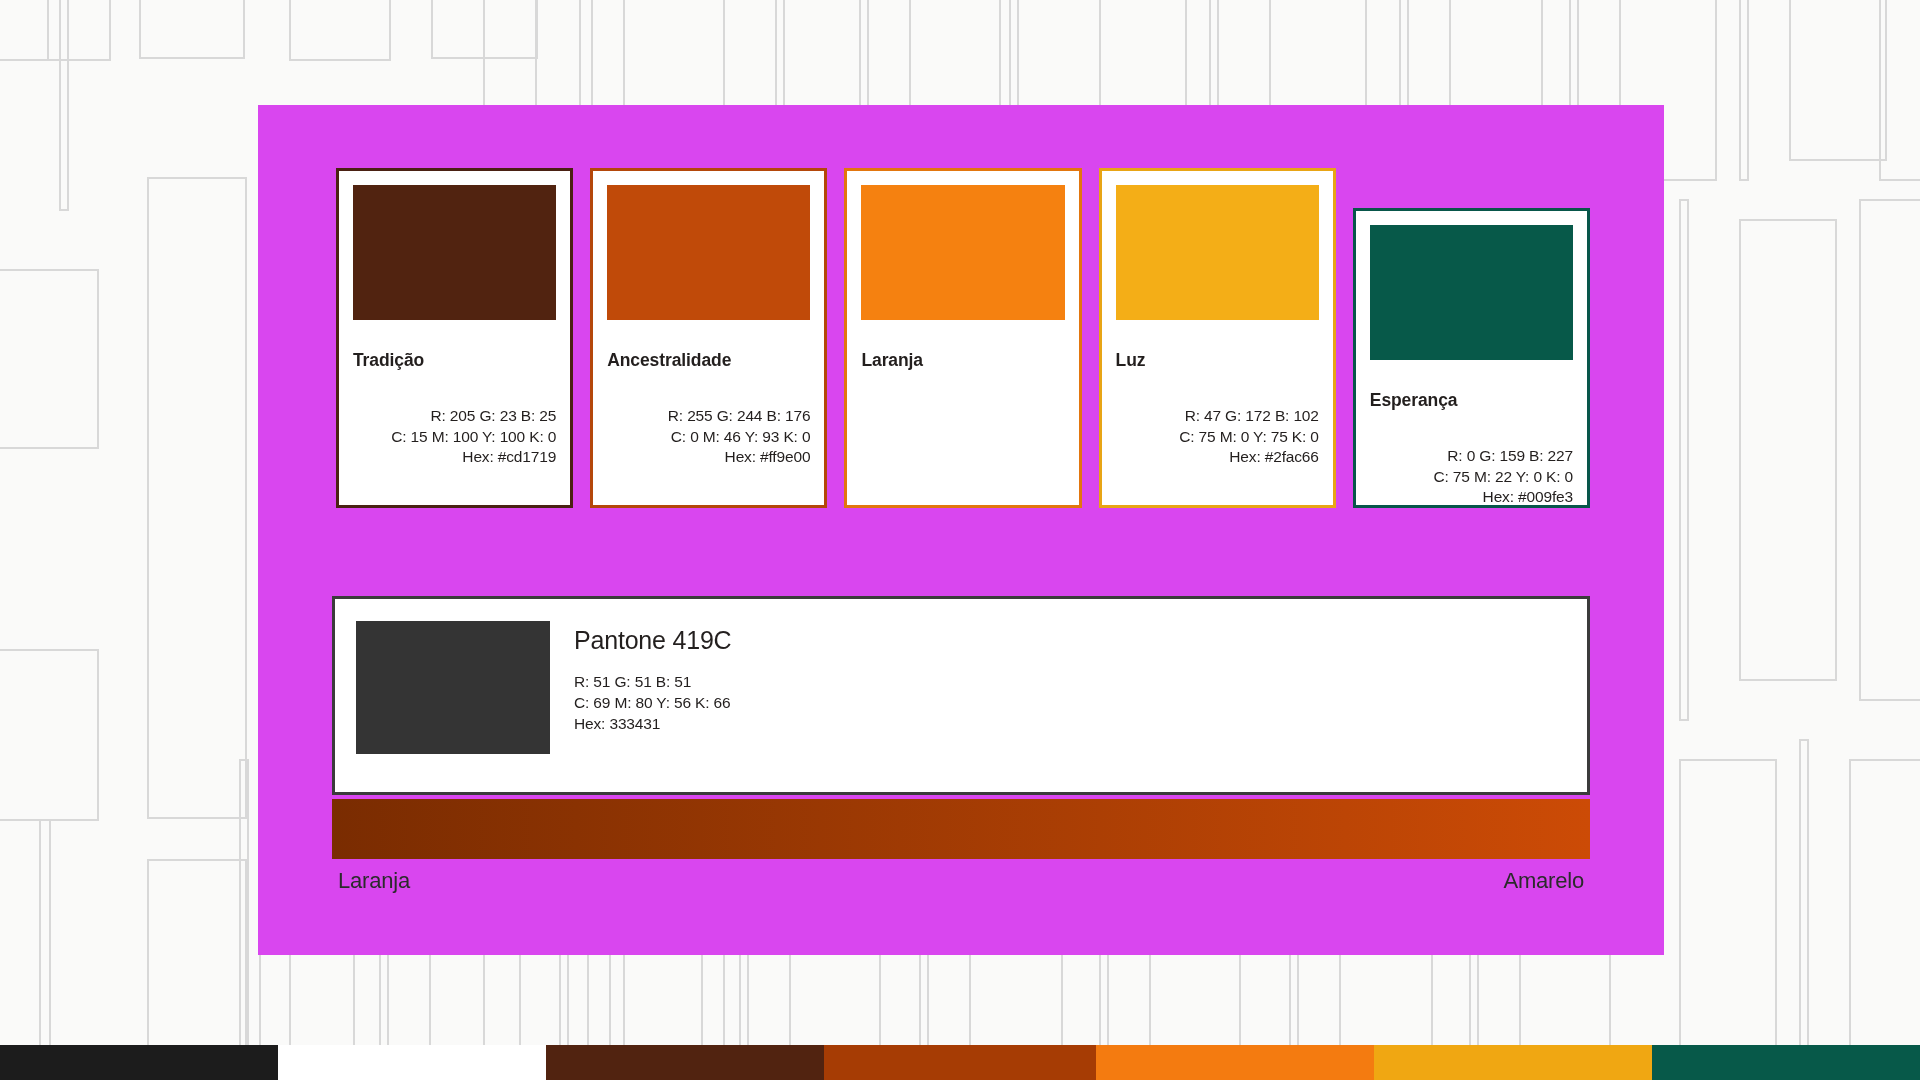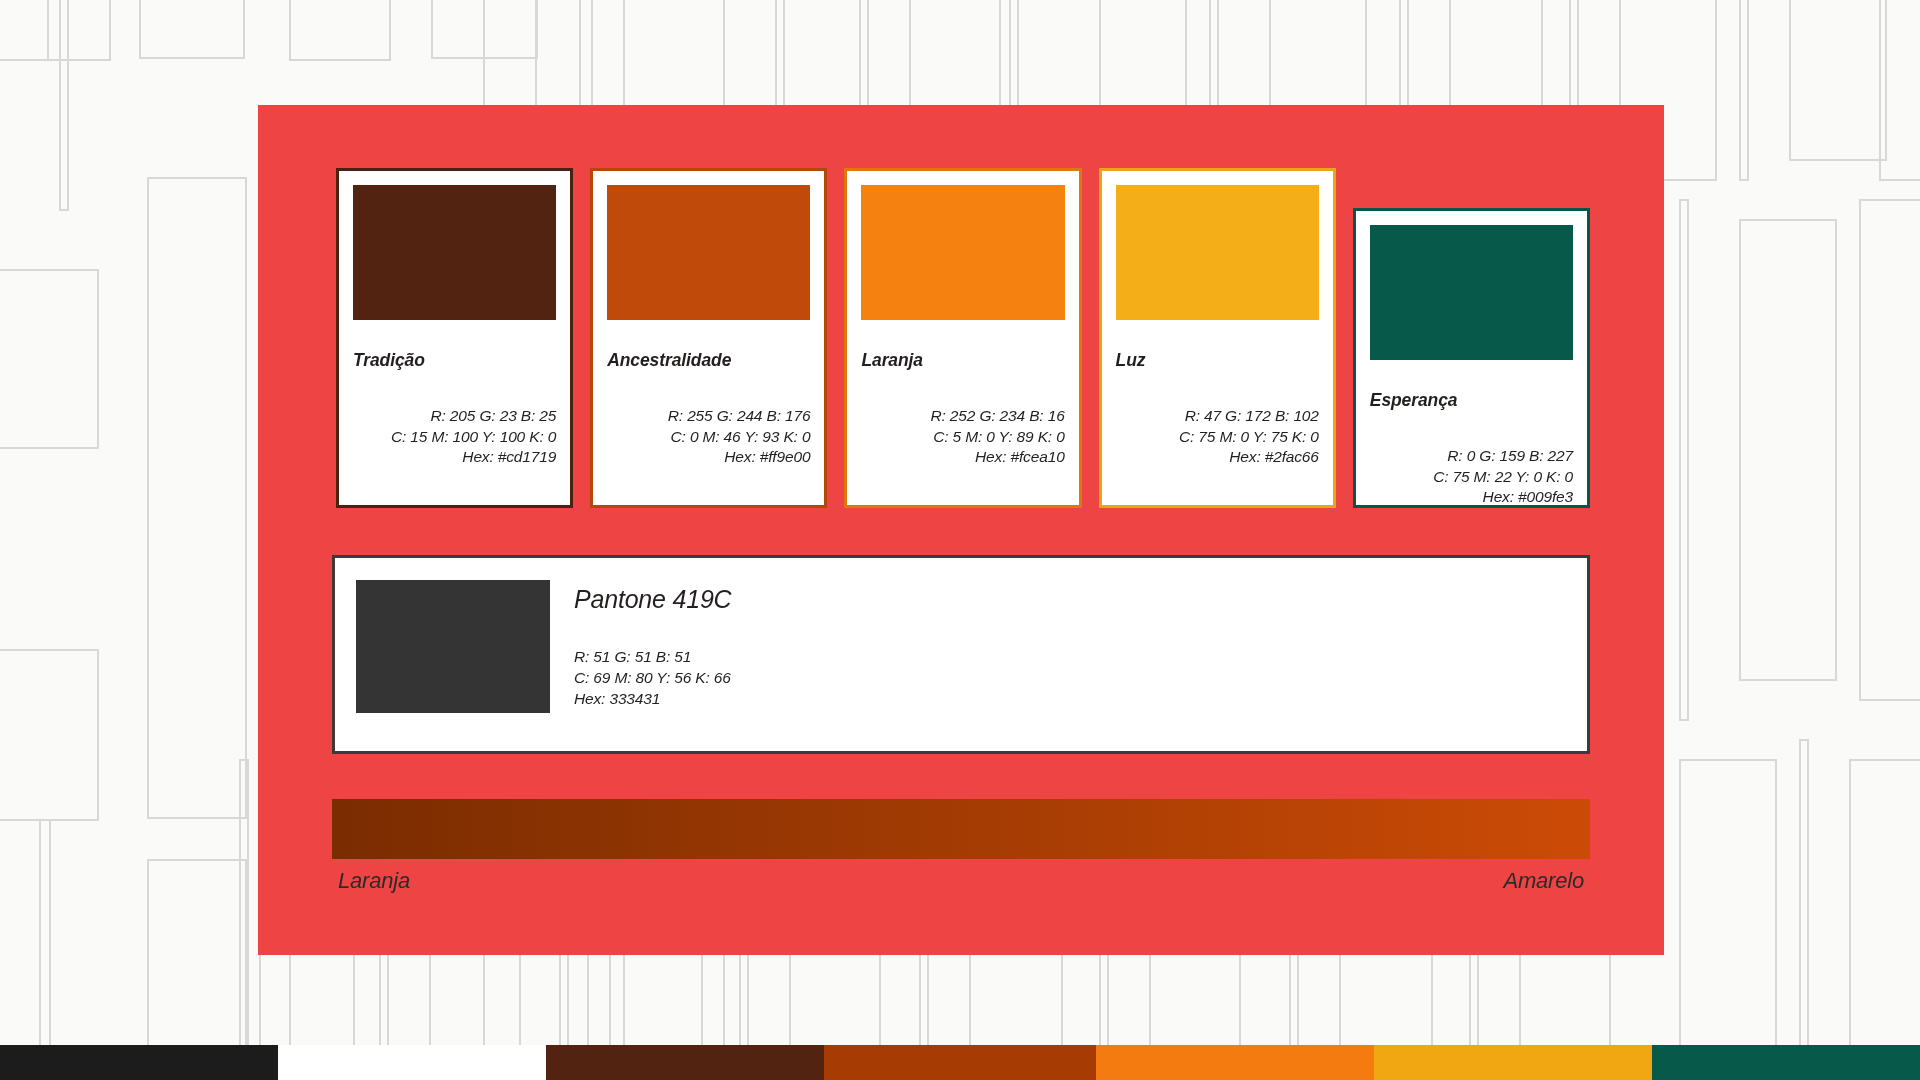--- a/index.html
+++ b/index.html
@@ -30,22 +30,21 @@
   }
   #bg-pattern svg { display: block; }
 
   
   #panel {
     position: absolute;
     left: 258px;
     top: 105px;
     width: 1406px;
     height: 850px;
-    background: #ef4444;
-    font-style: italic;
+    background: #d946ef;
   }
 
   
   #card-row {
     position: absolute;
     left: 78px;
     top: 63px;
     width: 1254px;
     height: 340px;
     display: flex;
@@ -83,21 +82,21 @@
     color: #231f1e;
     letter-spacing: -0.15px;
     text-align: right;
   }
   .card-values div { white-space: nowrap; }
 
   
   #pantone-block {
     position: absolute;
     left: 74px;
-    top: 450px;
+    top: 491px;
     width: 1258px;
     height: 199px;
     border: 3px solid #3b3b3b;
     background: #ffffff;
     display: flex;
     align-items: flex-start;
   }
 
   #pantone-chip {
     width: 194px;
@@ -111,21 +110,21 @@
   }
 
   #pantone-name {
     font-size: 25px;
     color: #231f1e;
     letter-spacing: -0.2px;
     line-height: 1.1;
   }
 
   #pantone-values {
-    margin-top: 32px;
+    margin-top: 16px;
     font-size: 15.5px;
     line-height: 1.38;
     color: #231f1e;
     letter-spacing: -0.15px;
   }
 
   
   #gradient-bar {
     position: absolute;
     left: 74px;
@@ -247,25 +246,20 @@
         <div class="card-values">
           <div>R: 255 G: 244 B: 176</div>
           <div>C: 0 M: 46 Y: 93 K: 0</div>
           <div>Hex: #ff9e00</div>
         </div>
       </div>
 
       <div class="swatch-card" style="border-color: rgb(226, 118, 14);">
         <div class="swatch-chip" style="background: rgb(245, 129, 16);"></div>
         <div class="card-title">Laranja</div>
-        <div class="card-values">
-          <div>R: 252 G: 234 B: 16</div>
-          <div>C: 5 M: 0 Y: 89 K: 0</div>
-          <div>Hex: #fcea10</div>
-        </div>
       </div>
 
       <div class="swatch-card" style="border-color: rgb(232, 165, 21);">
         <div class="swatch-chip" style="background: rgb(244, 174, 23);"></div>
         <div class="card-title">Luz</div>
         <div class="card-values">
           <div>R: 47 G: 172 B: 102</div>
           <div>C: 75 M: 0 Y: 75 K: 0</div>
           <div>Hex: #2fac66</div>
         </div>

